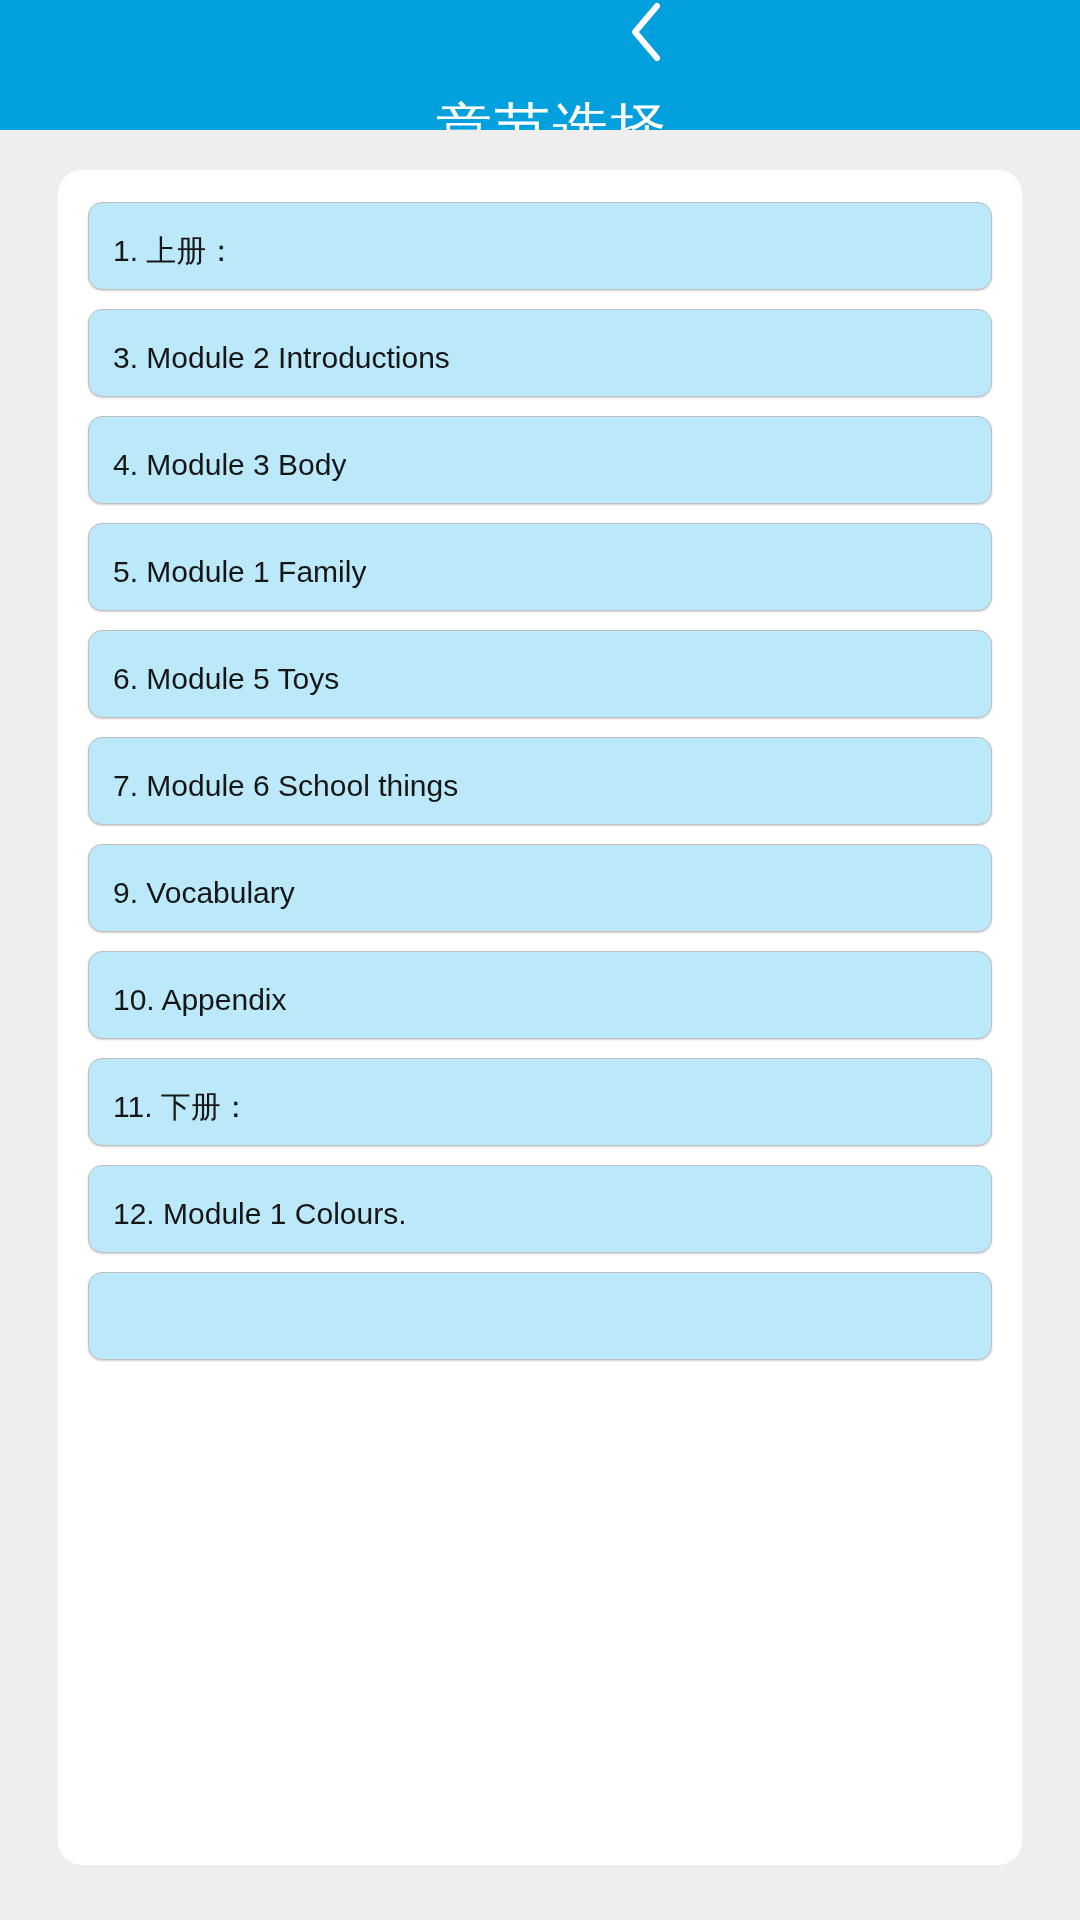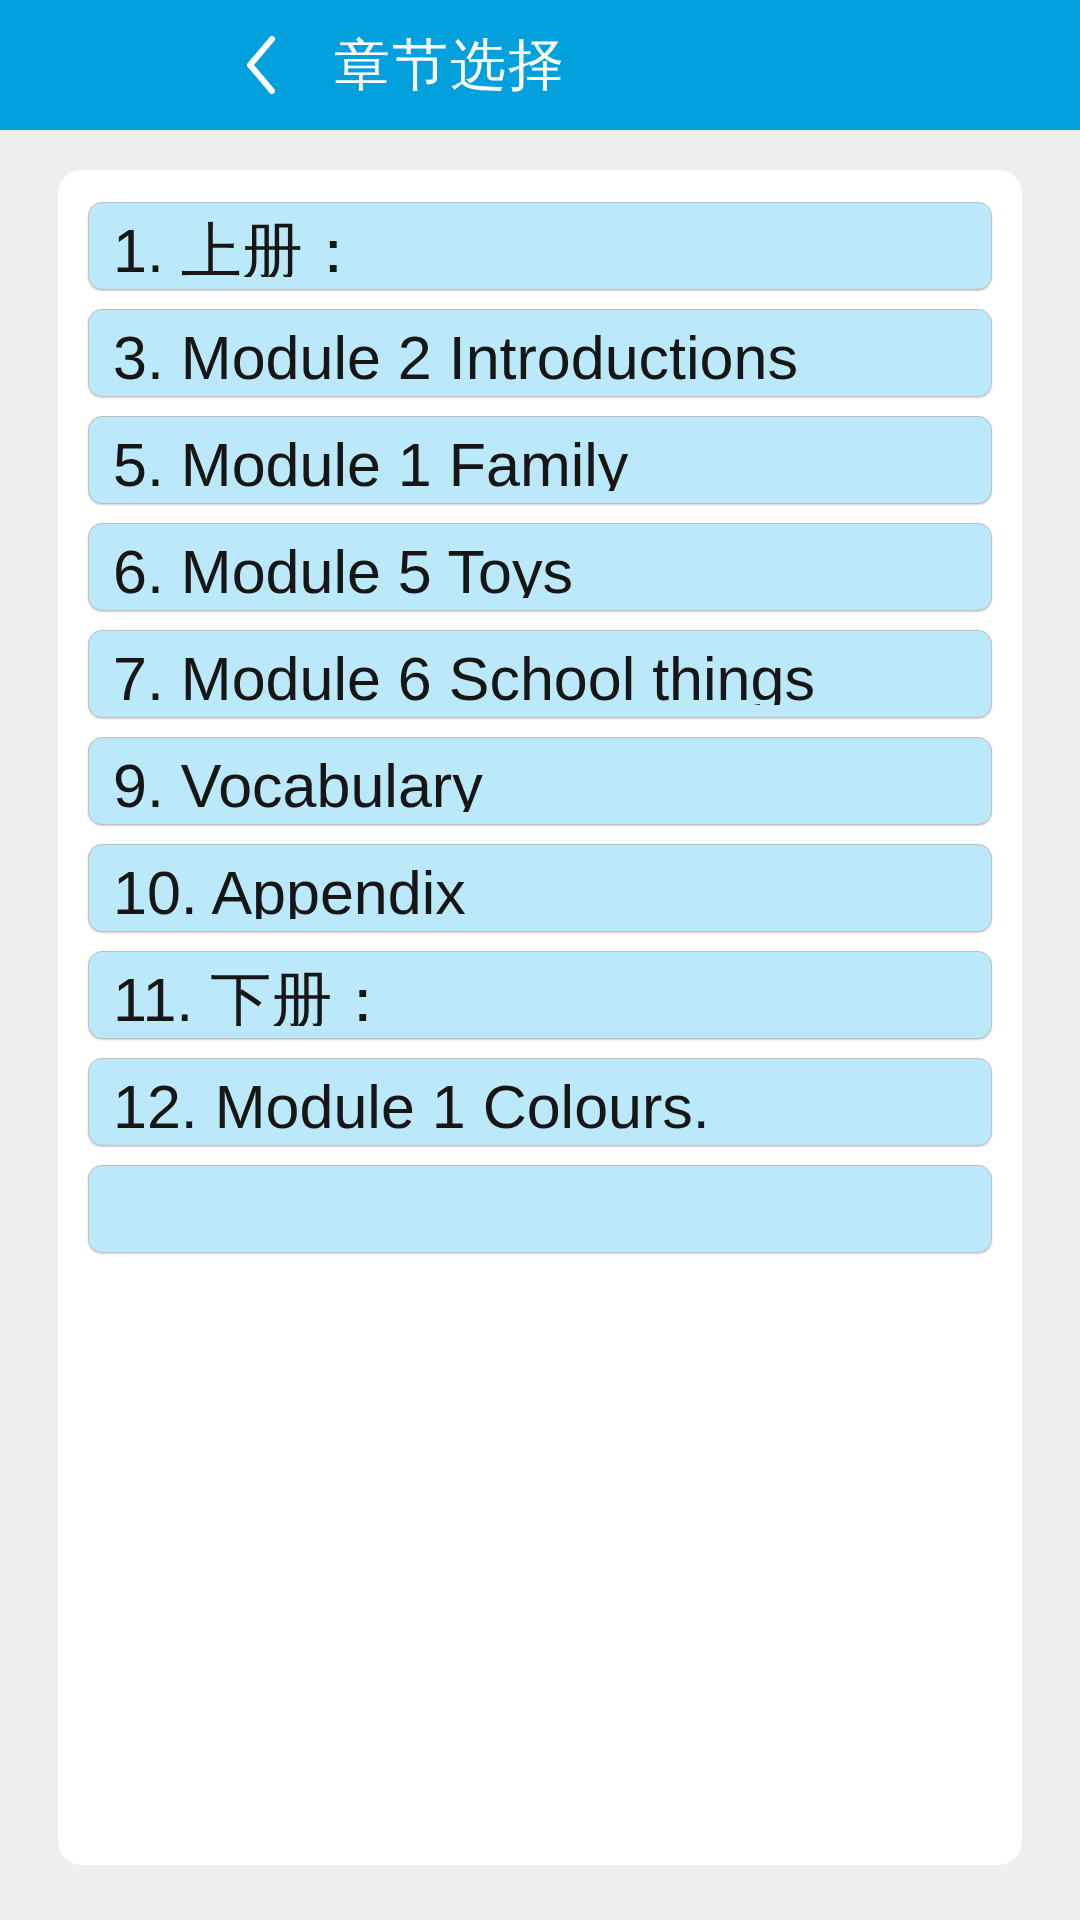--- a/index.html
+++ b/index.html
@@ -22,20 +22,21 @@
   
   .appbar {
     position:absolute;
     top:0; left:0;
     width:1080px;
     height:130px;
     background:#02A0DC;
     display:flex;
     align-items:center;
     overflow:hidden;
+    flex-direction:column;
   }
   .back-btn {
     width:96px;
     height:130px;
     margin-left:214px;
     display:flex;
     align-items:center;
     justify-content:center;
     cursor:pointer;
   }
@@ -81,21 +82,21 @@
     border-radius:14px;
     box-shadow:0 1px 2px rgba(0,0,0,0.18);
     display:flex;
     align-items:center;
     cursor:pointer;
   }
 
   .chapter-label {
     padding-left:24px;
     padding-top:10px;
-    font-size:61px;
+    font-size:30px;
     line-height:52px;
     color:#161616;
     font-weight:400;
     white-space:nowrap;
     overflow:hidden;
   }
 
   
   .chapter-item.clipped .chapter-label { opacity:0; }
 </style>
@@ -118,20 +119,23 @@
 
       <div class="chapter-item">
         <span class="chapter-label">1. 上册：</span>
       </div>
 
 
       <div class="chapter-item">
         <span class="chapter-label">3. Module 2 Introductions</span>
       </div>
 
+      <div class="chapter-item">
+        <span class="chapter-label">4. Module 3 Body</span>
+      </div>
 
       <div class="chapter-item">
         <span class="chapter-label">5. Module 1 Family</span>
       </div>
 
       <div class="chapter-item">
         <span class="chapter-label">6. Module 5 Toys</span>
       </div>
 
       <div class="chapter-item">

